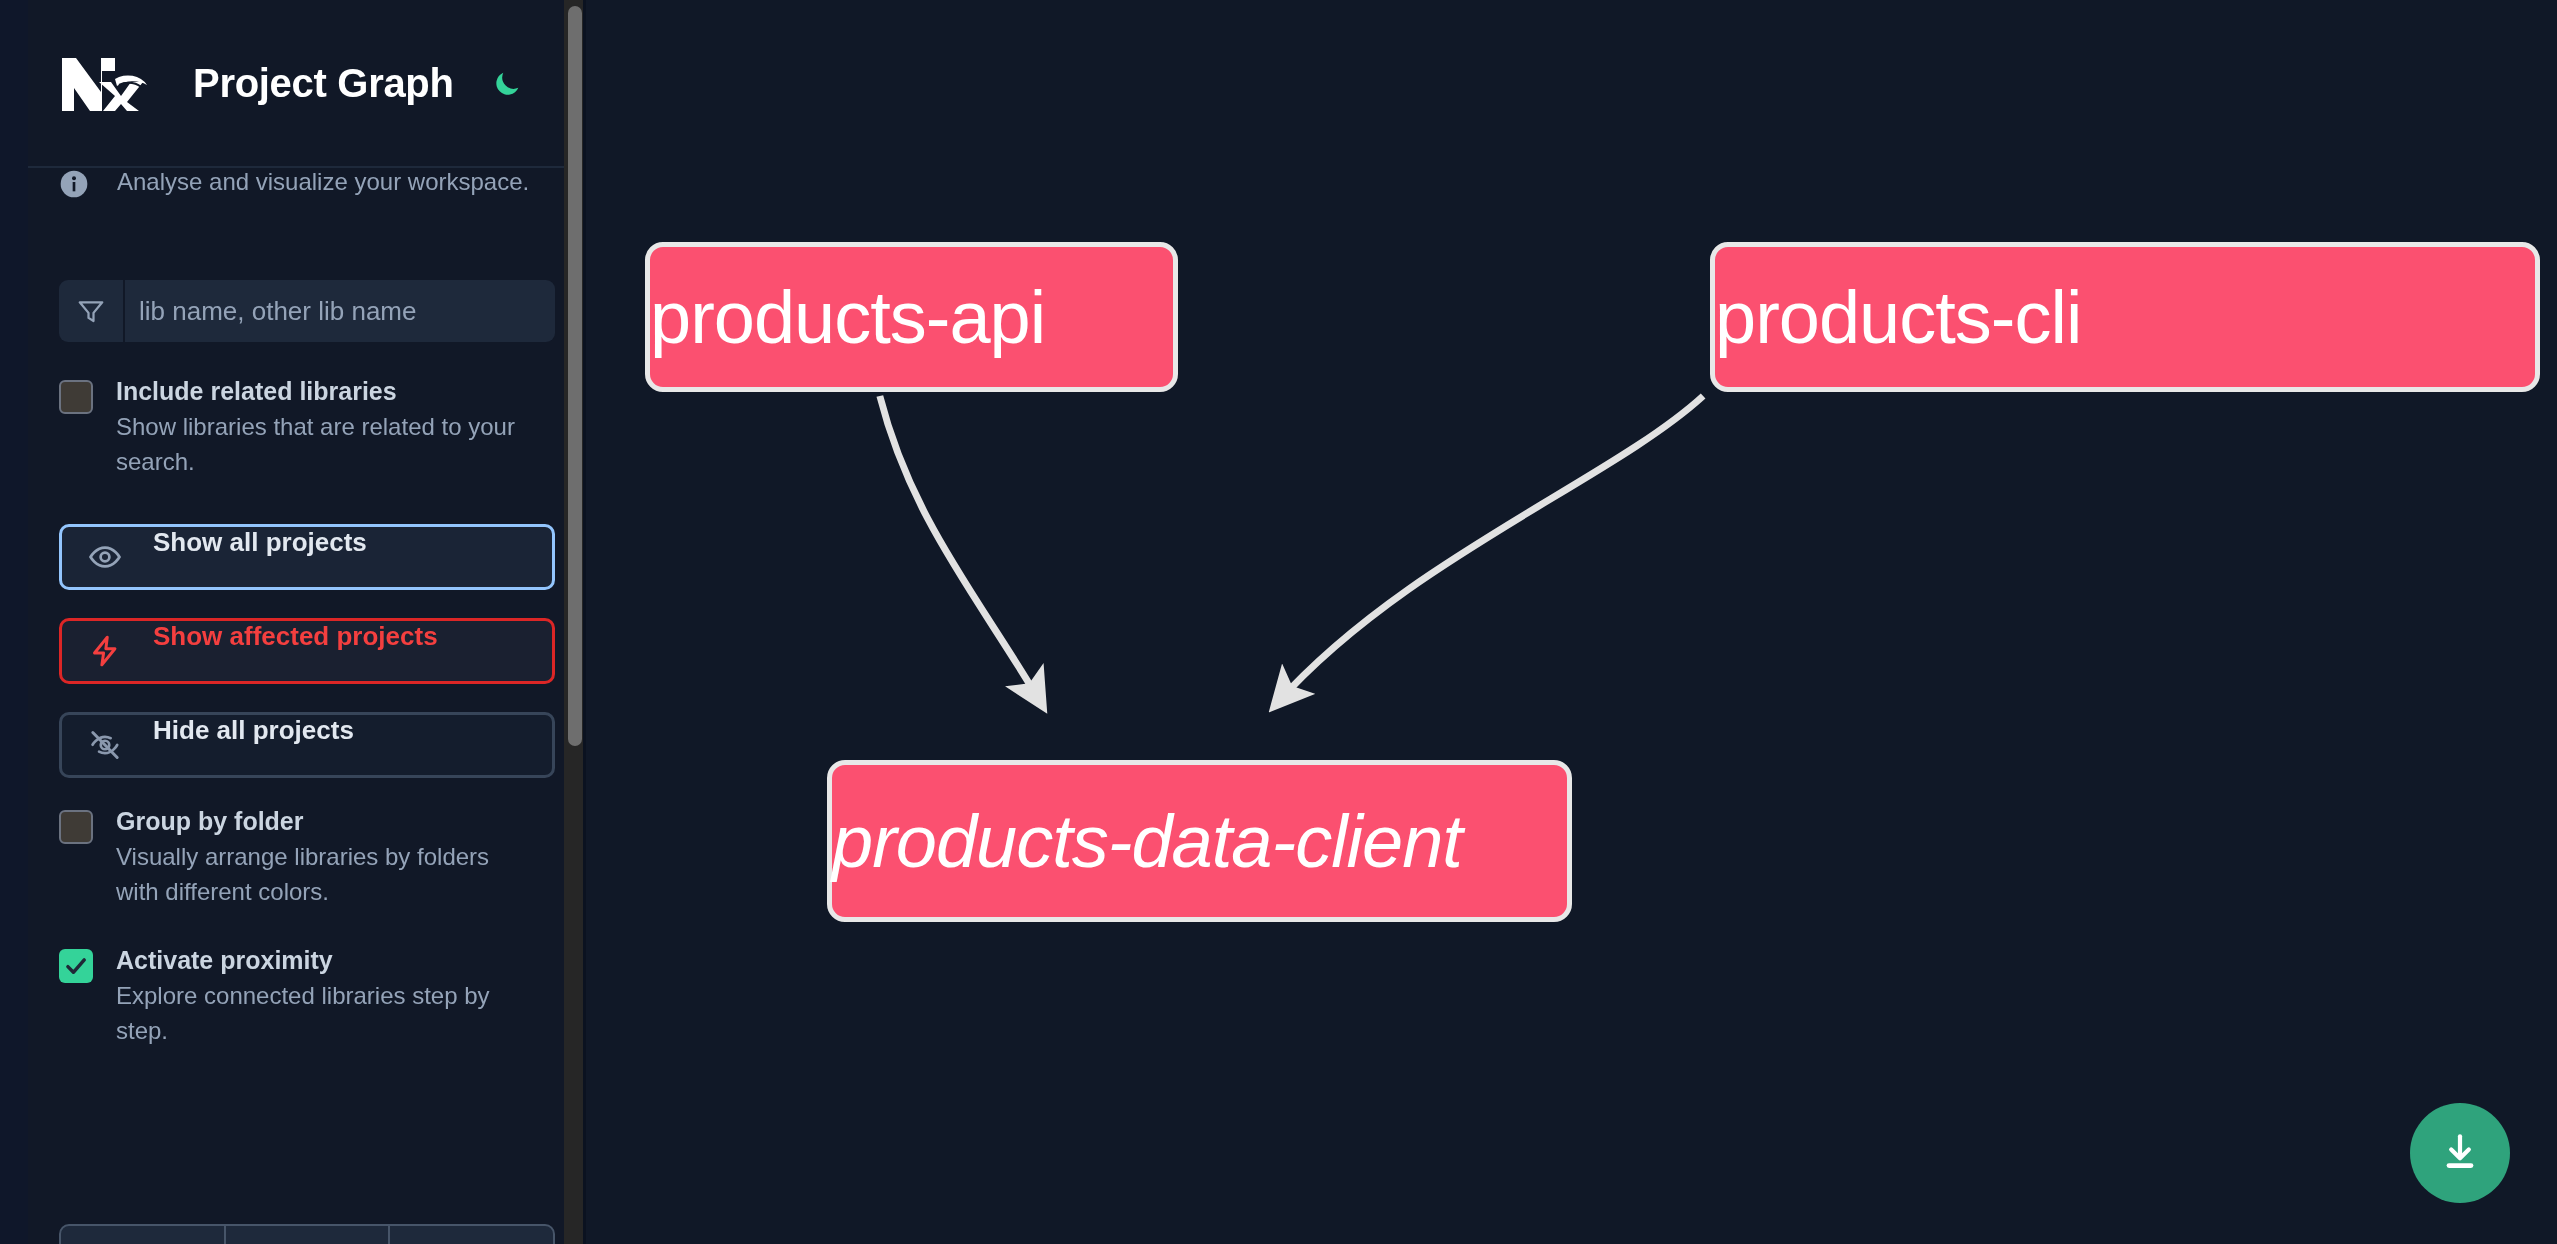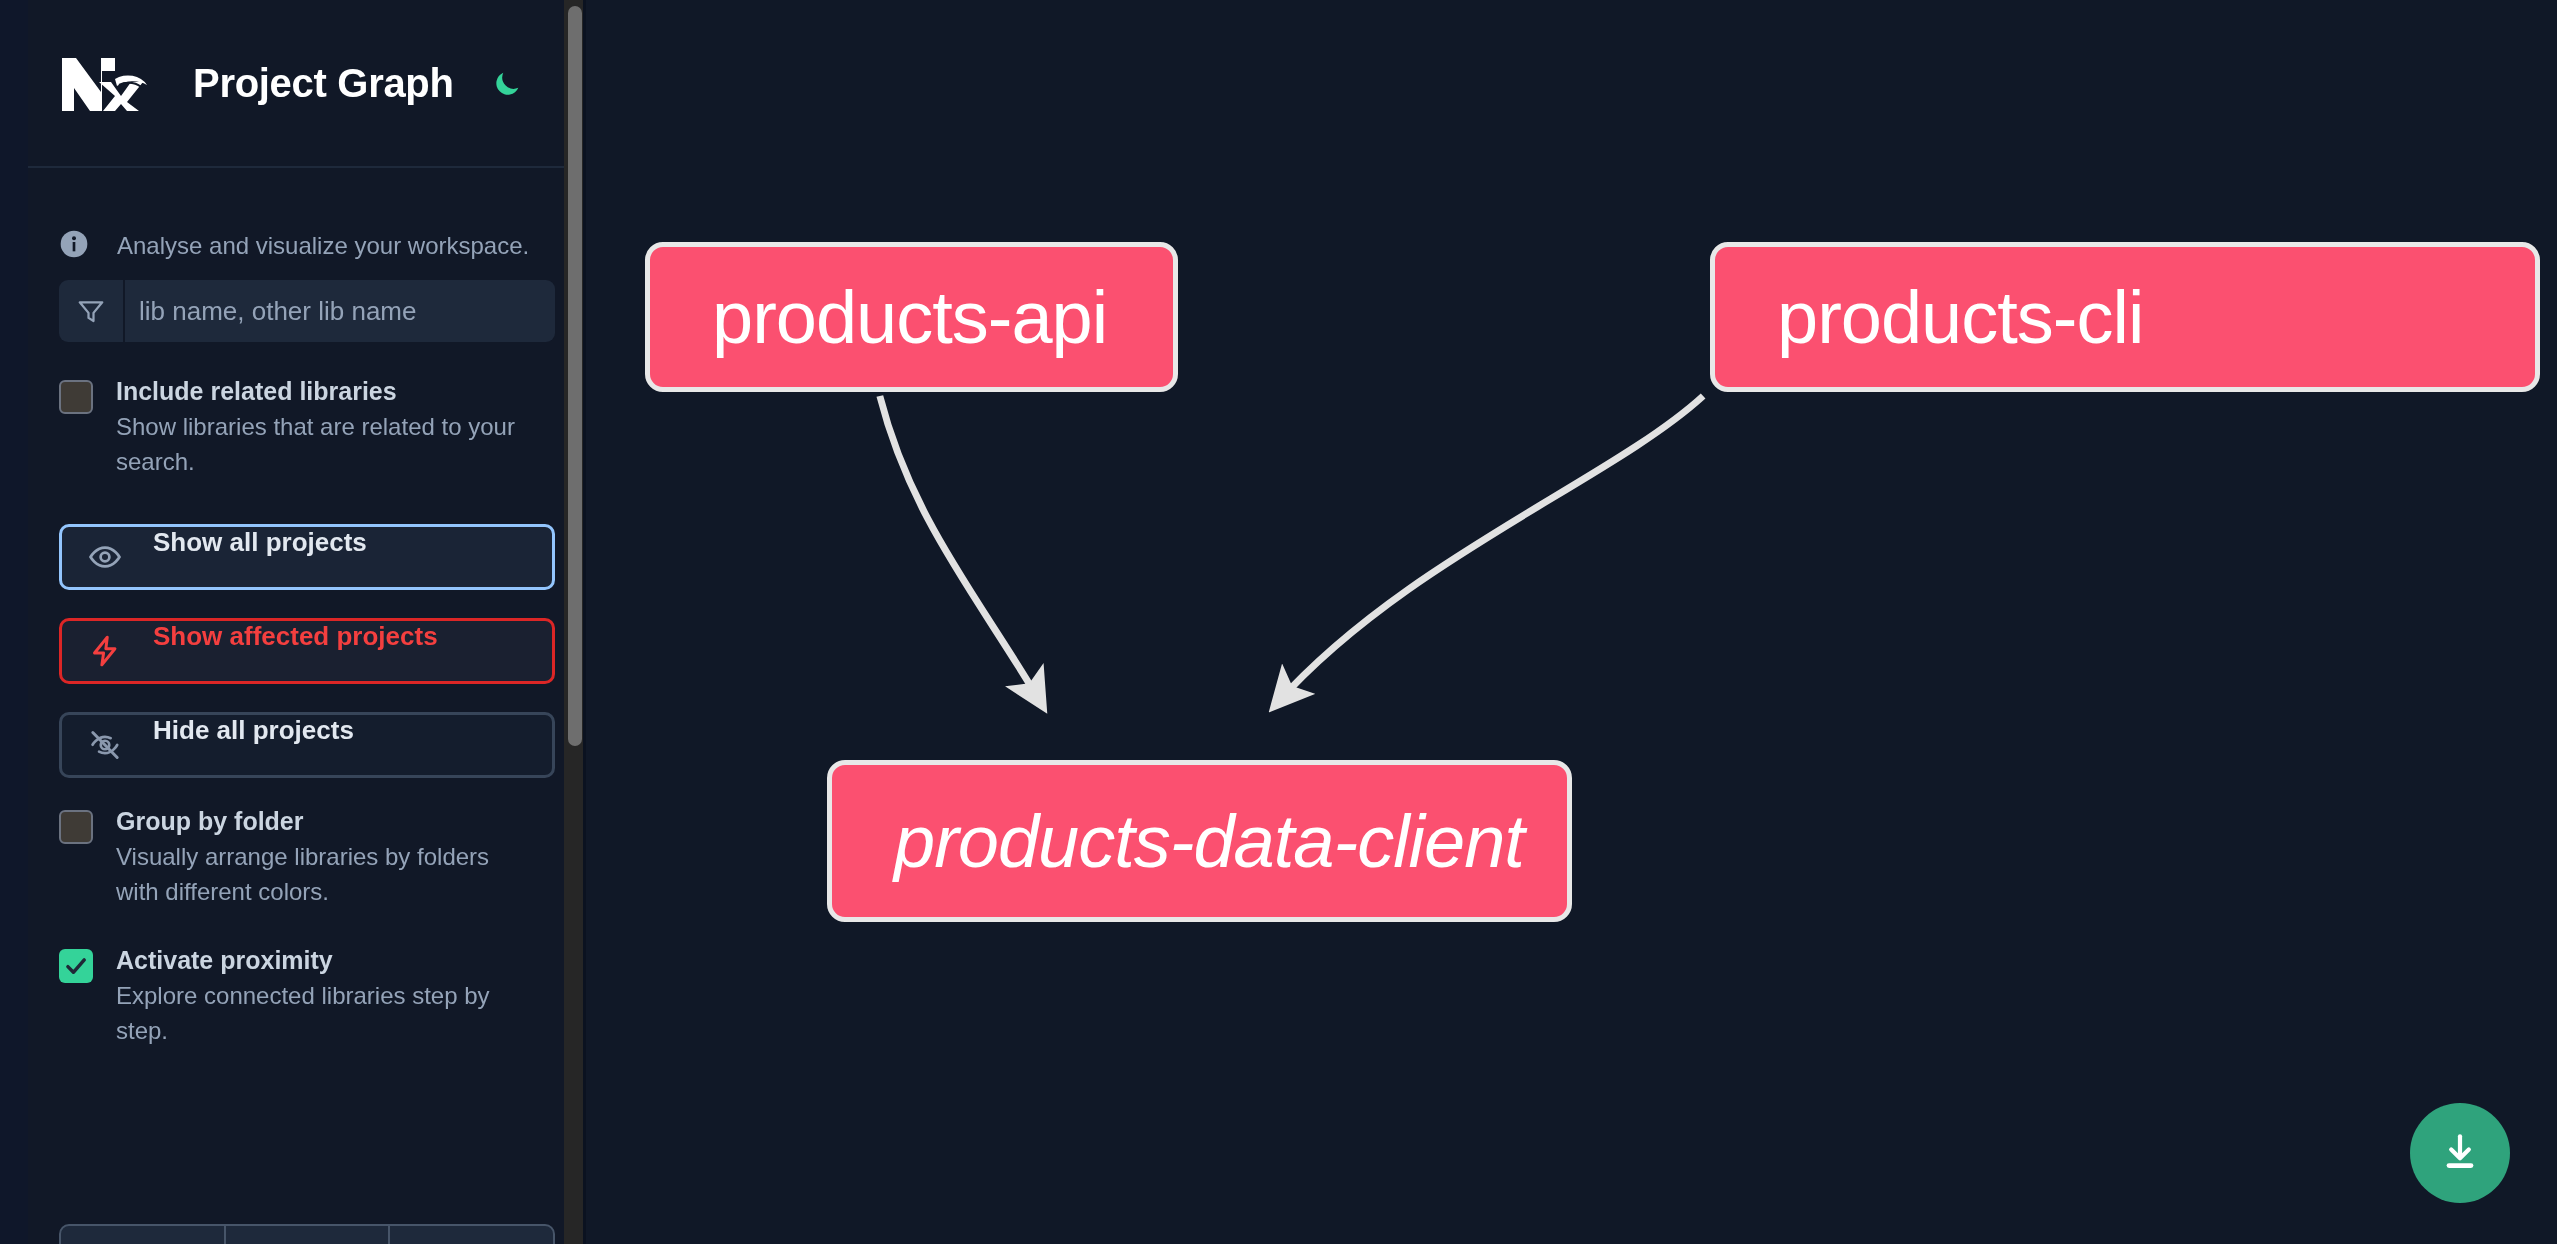--- a/index.html
+++ b/index.html
@@ -35,21 +35,21 @@
     margin-left: 44px; letter-spacing: -0.3px;
     white-space: nowrap;
   }
   .theme-toggle {
     margin-left: 33px; width: 40px; height: 40px;
     display: flex; align-items: center; justify-content: center;
     cursor: pointer;
   }
 
   .sb-tagline {
-    display: flex; align-items: flex-end;
+    display: flex; align-items: flex-start;
     padding: 0 30px;
     height: 92px;
   }
   .info-icon { width: 32px; height: 32px; flex: 0 0 32px; }
   .sb-tagline-text {
     margin-left: 27px; font-size: 24px; color: #94a3b8;
     white-space: nowrap;
   }
 
   .sb-search-wrap { padding: 4px 31px; margin-top: 16px; }
@@ -145,21 +145,20 @@
     background: #101827;
     overflow: hidden;
   }
   #graph-svg { position: absolute; inset: 0; width: 100%; height: 100%; }
   .gnode {
     position: absolute;
     background: #fb5070;
     border: 5px solid #e8e8e8;
     border-radius: 18px;
     display: flex; align-items: center;
-    padding-left: 62px;
     cursor: pointer;
   }
   .gnode span {
     color: #ffffff;
     font-size: 74px;
     font-weight: 400;
     letter-spacing: -1px;
     white-space: nowrap;
     font-family: "Liberation Sans", sans-serif;
   }

